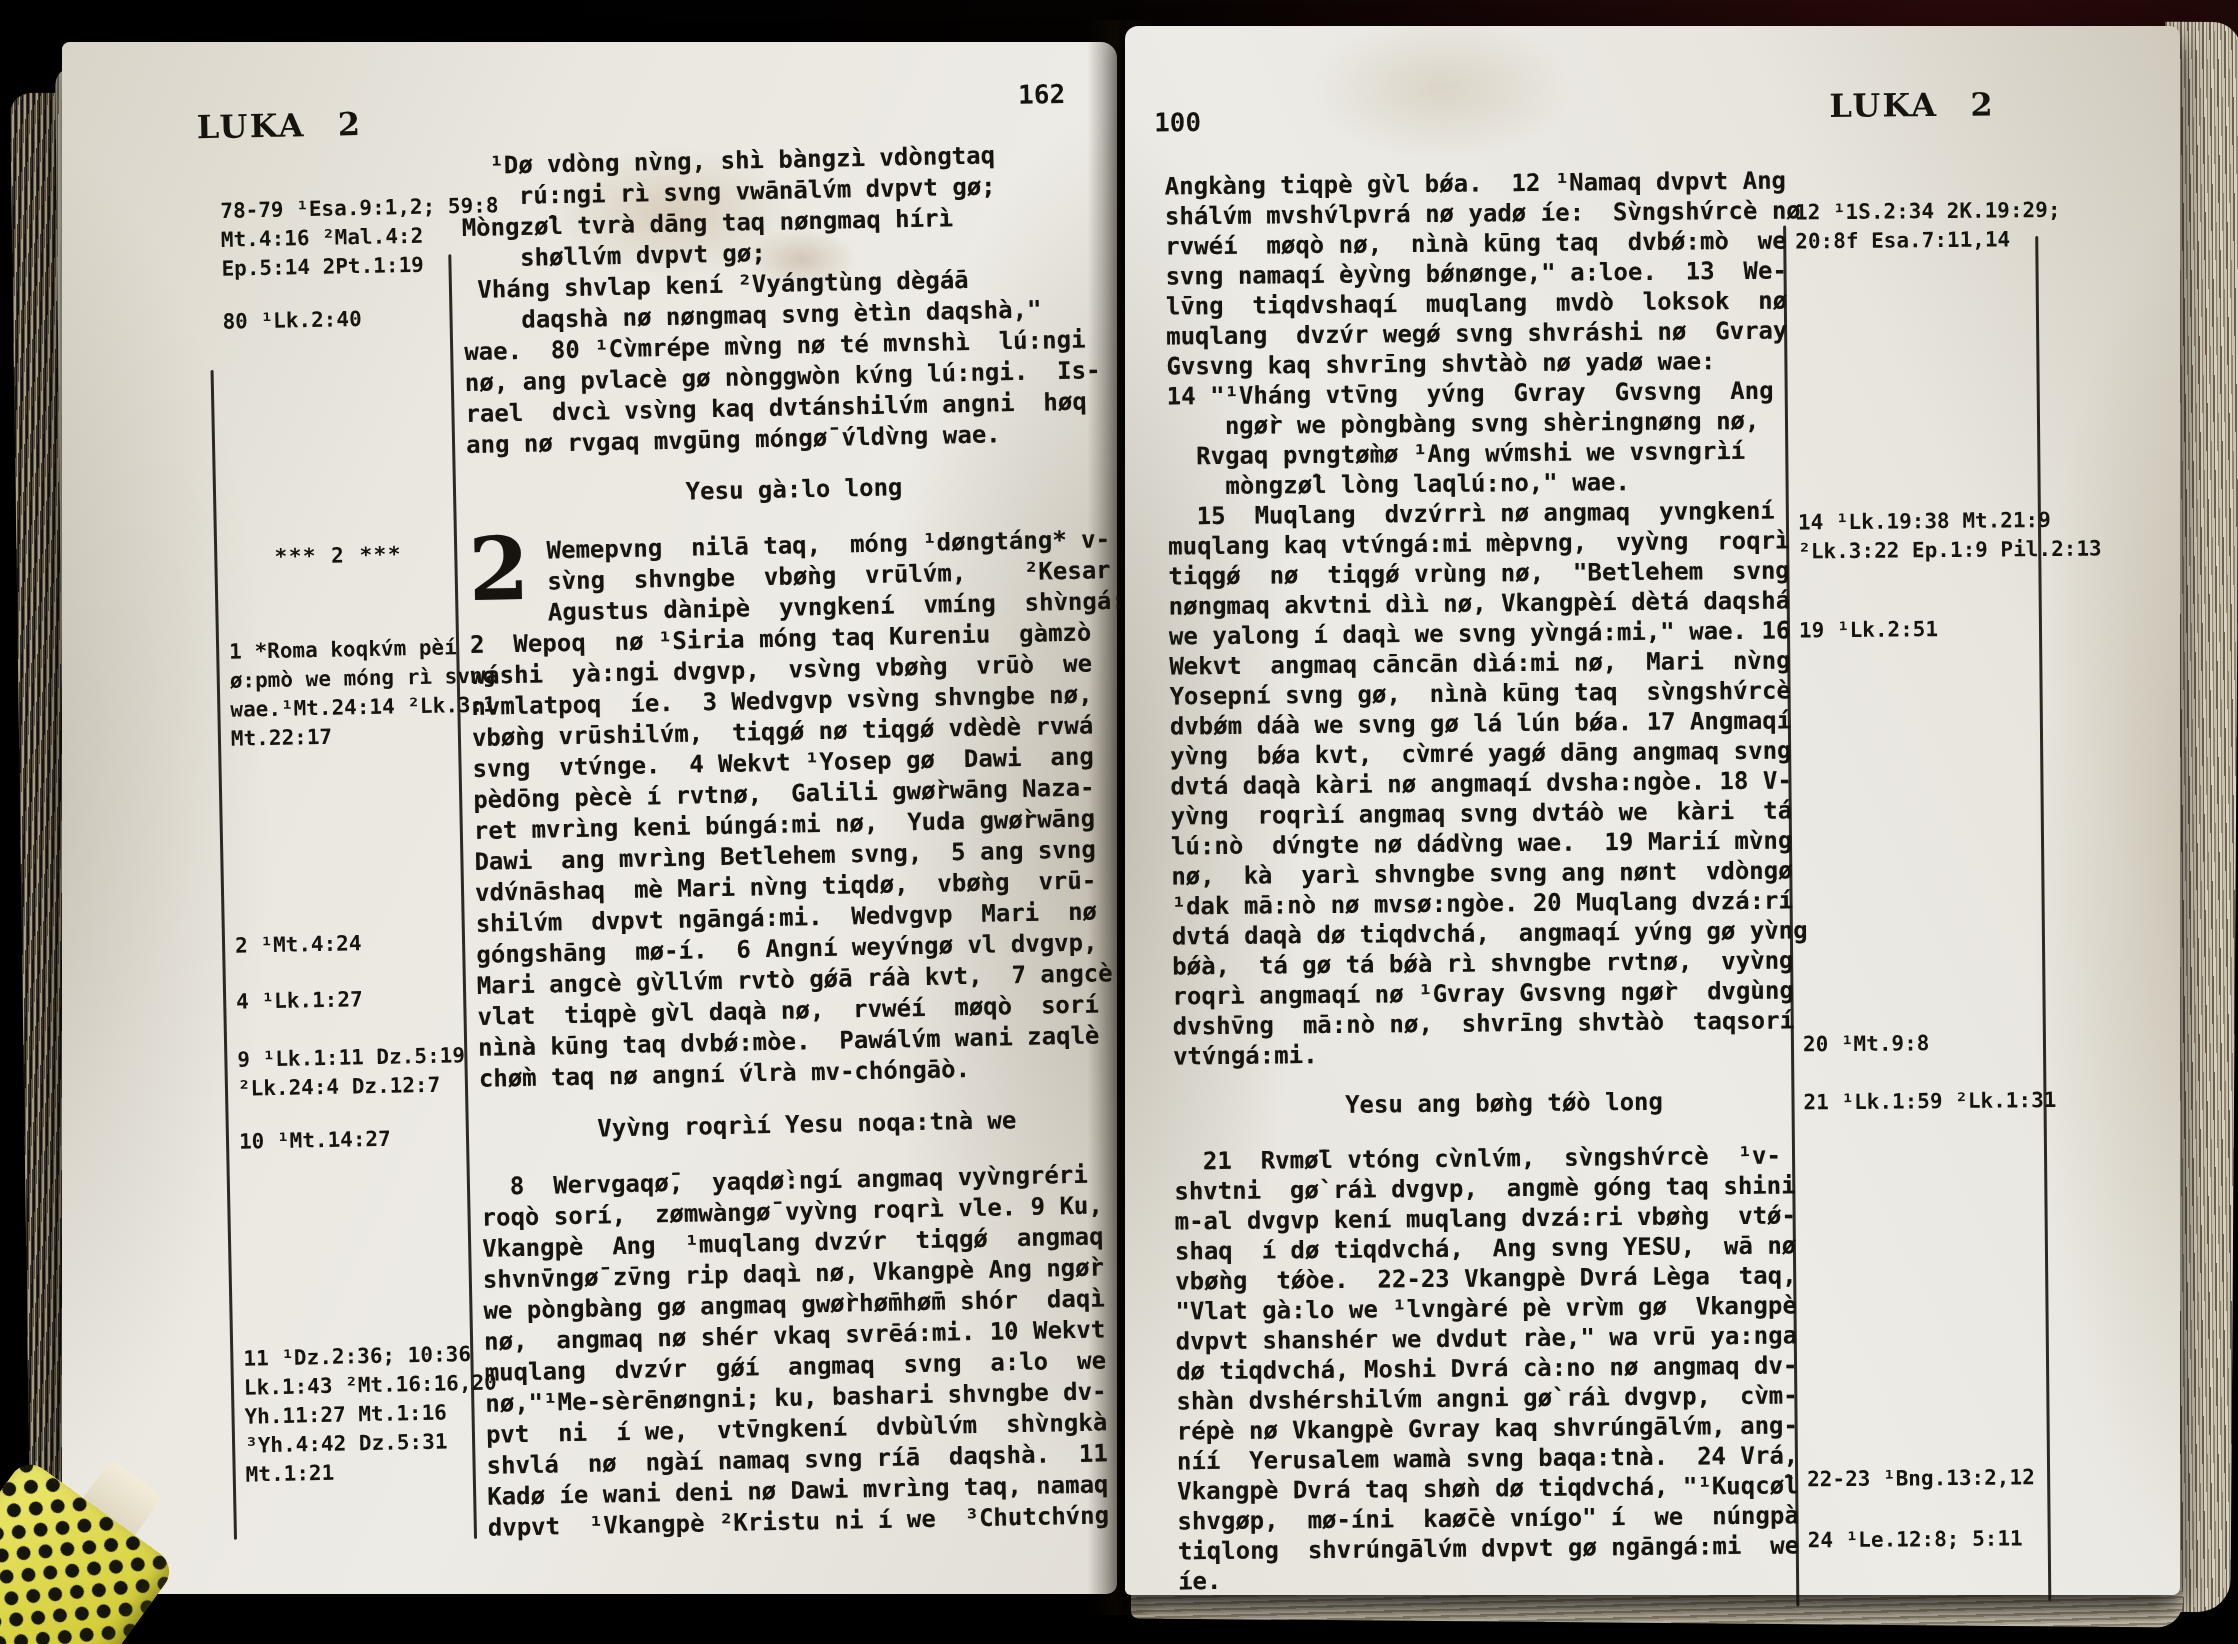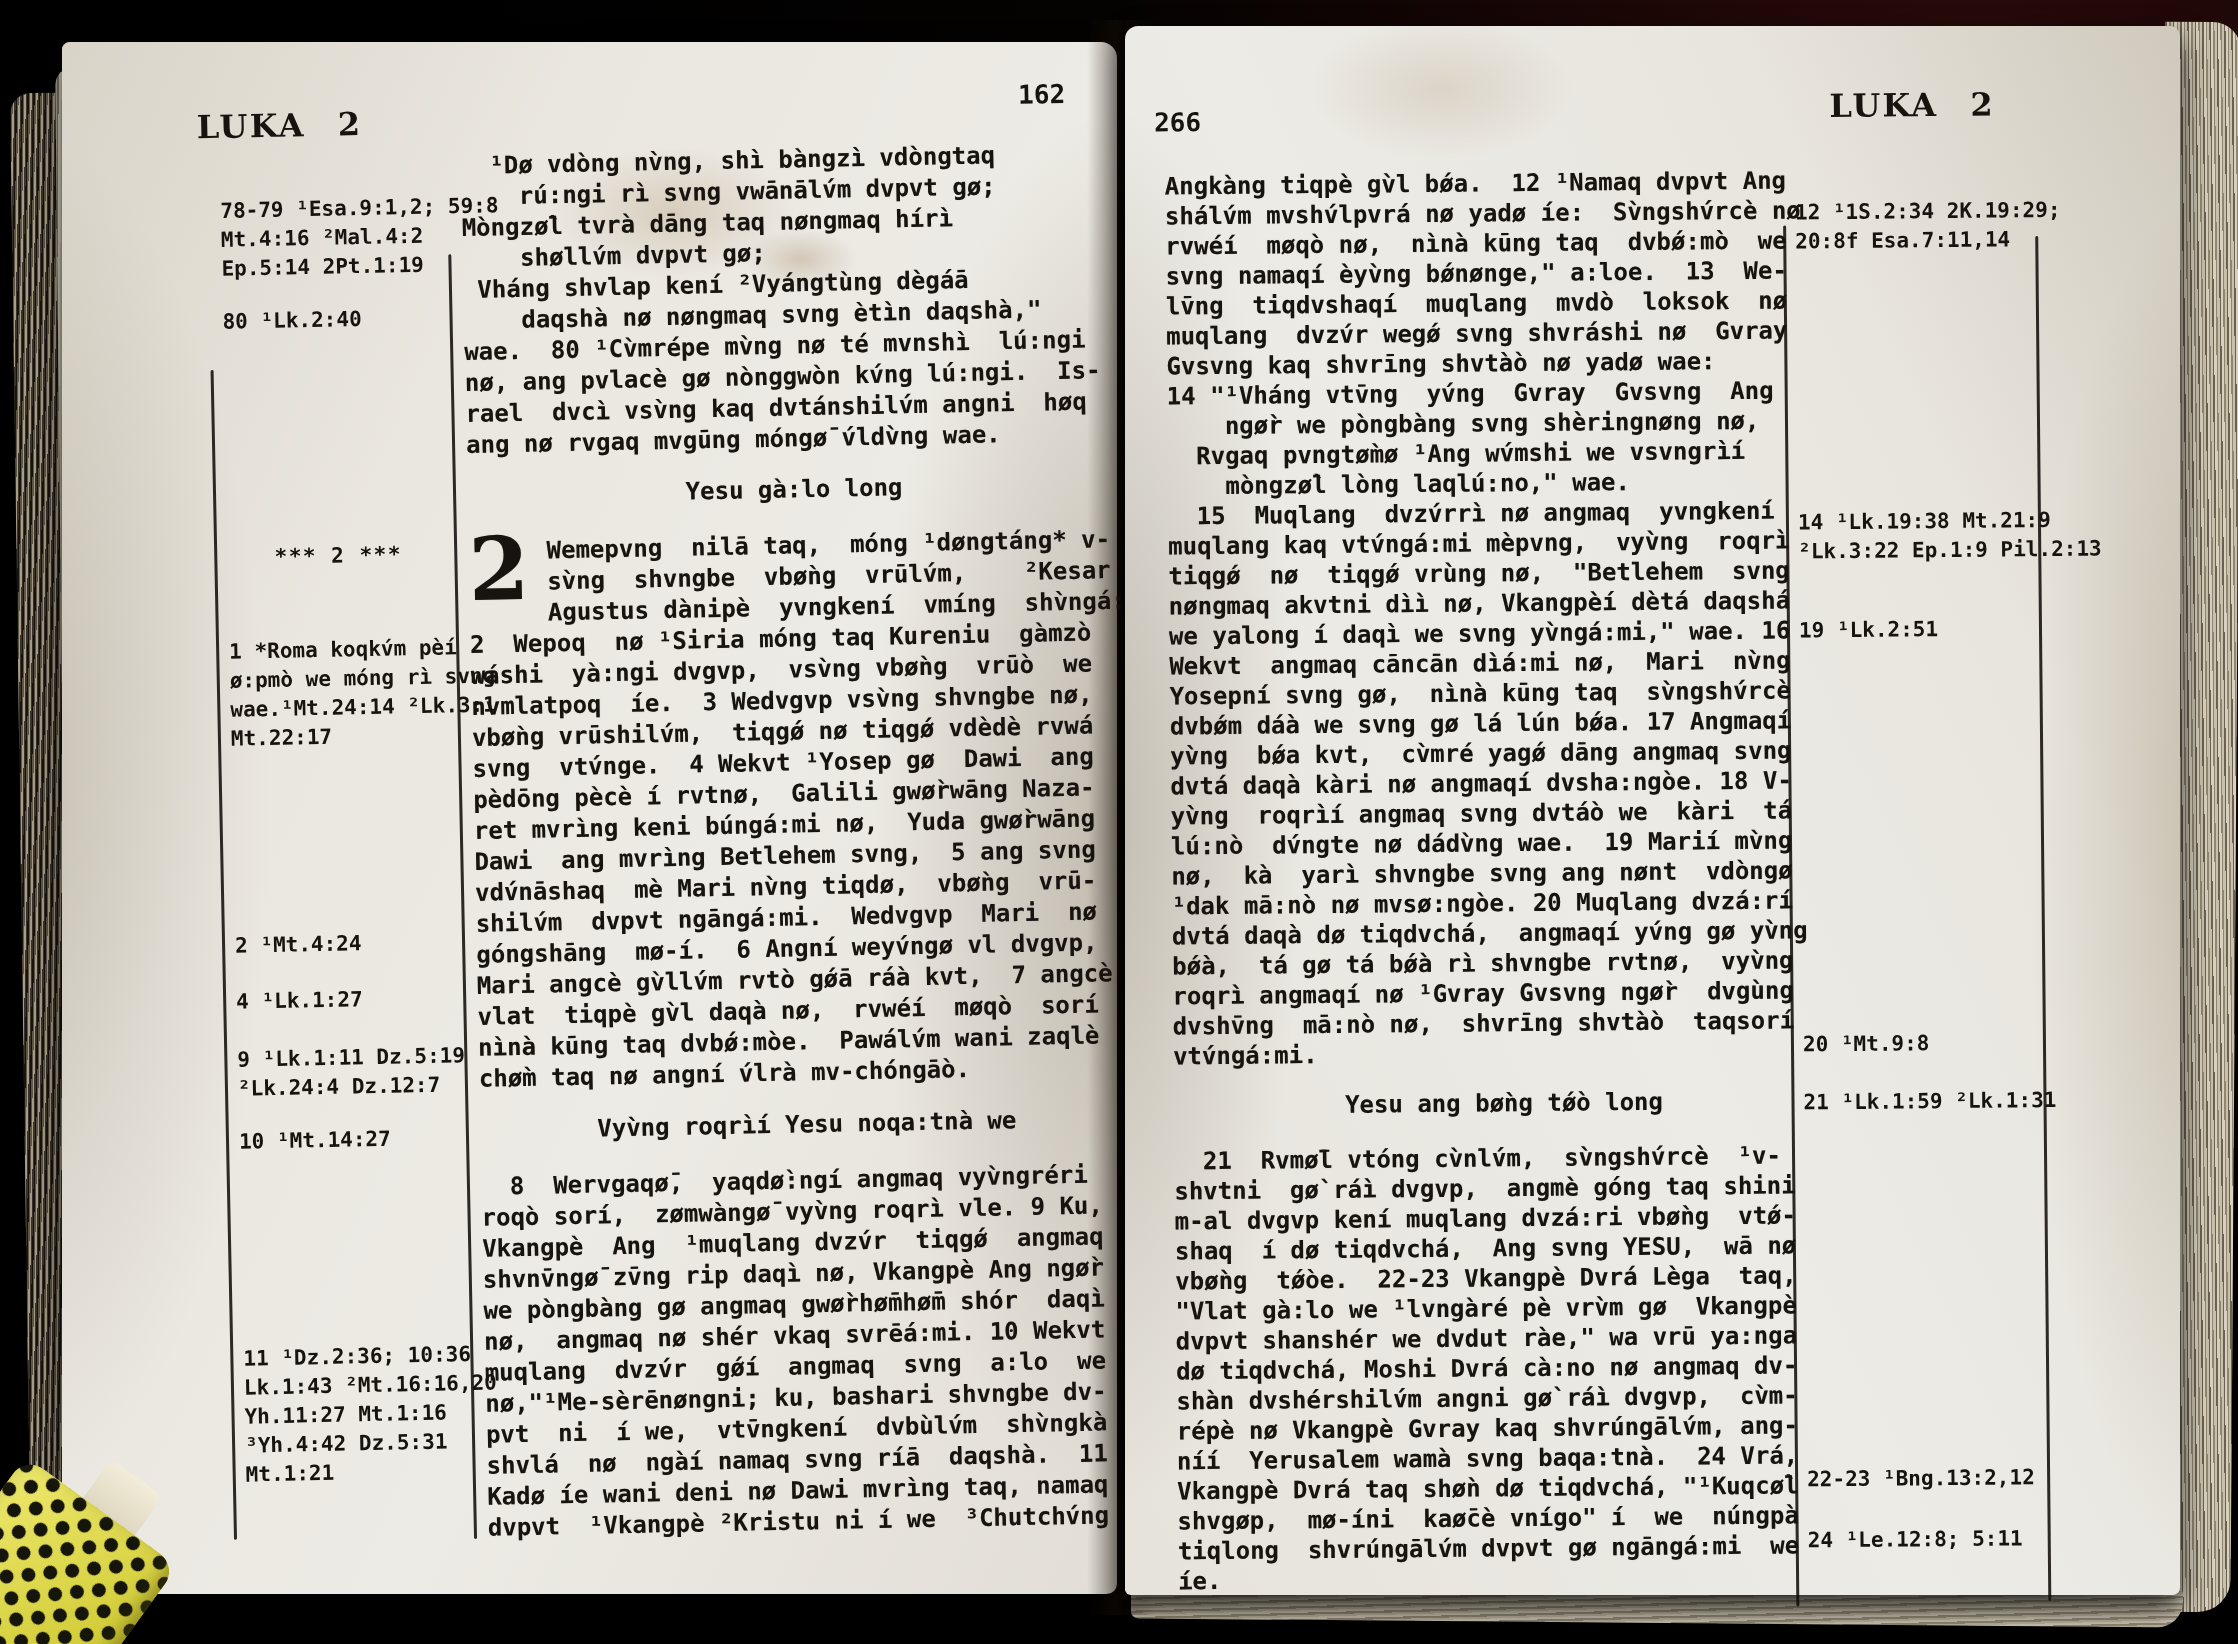--- a/index.html
+++ b/index.html
@@ -193,21 +193,21 @@
           <div class="ln">dvpvt  ¹Vkangpè ²Kristu ni í we  ³Chutchv́ng</div>
         </div>
     </div>
   </div>
 
   <div class="gutter"></div>
 
   <div class="page right">
     <div class="content">
       <div class="running-head">LUKA 2</div>
-      <div class="page-num">266</div>
+      <div class="page-num">100</div>
       <div class="vrule r1"></div>
       <div class="vrule r2"></div>
       <div class="margin-col" id="rightMargin">
           <div class="mblock" style="top: 178px;">
             <div class="mln">12 ¹1S.2:34 2K.19:29;</div>
             <div class="mln">20:8f Esa.7:11,14</div>
           </div>
           <div class="mblock" style="top: 488px;">
             <div class="mln">14 ¹Lk.19:38 Mt.21:9</div>
             <div class="mln">²Lk.3:22 Ep.1:9 Pil.2:13</div>

